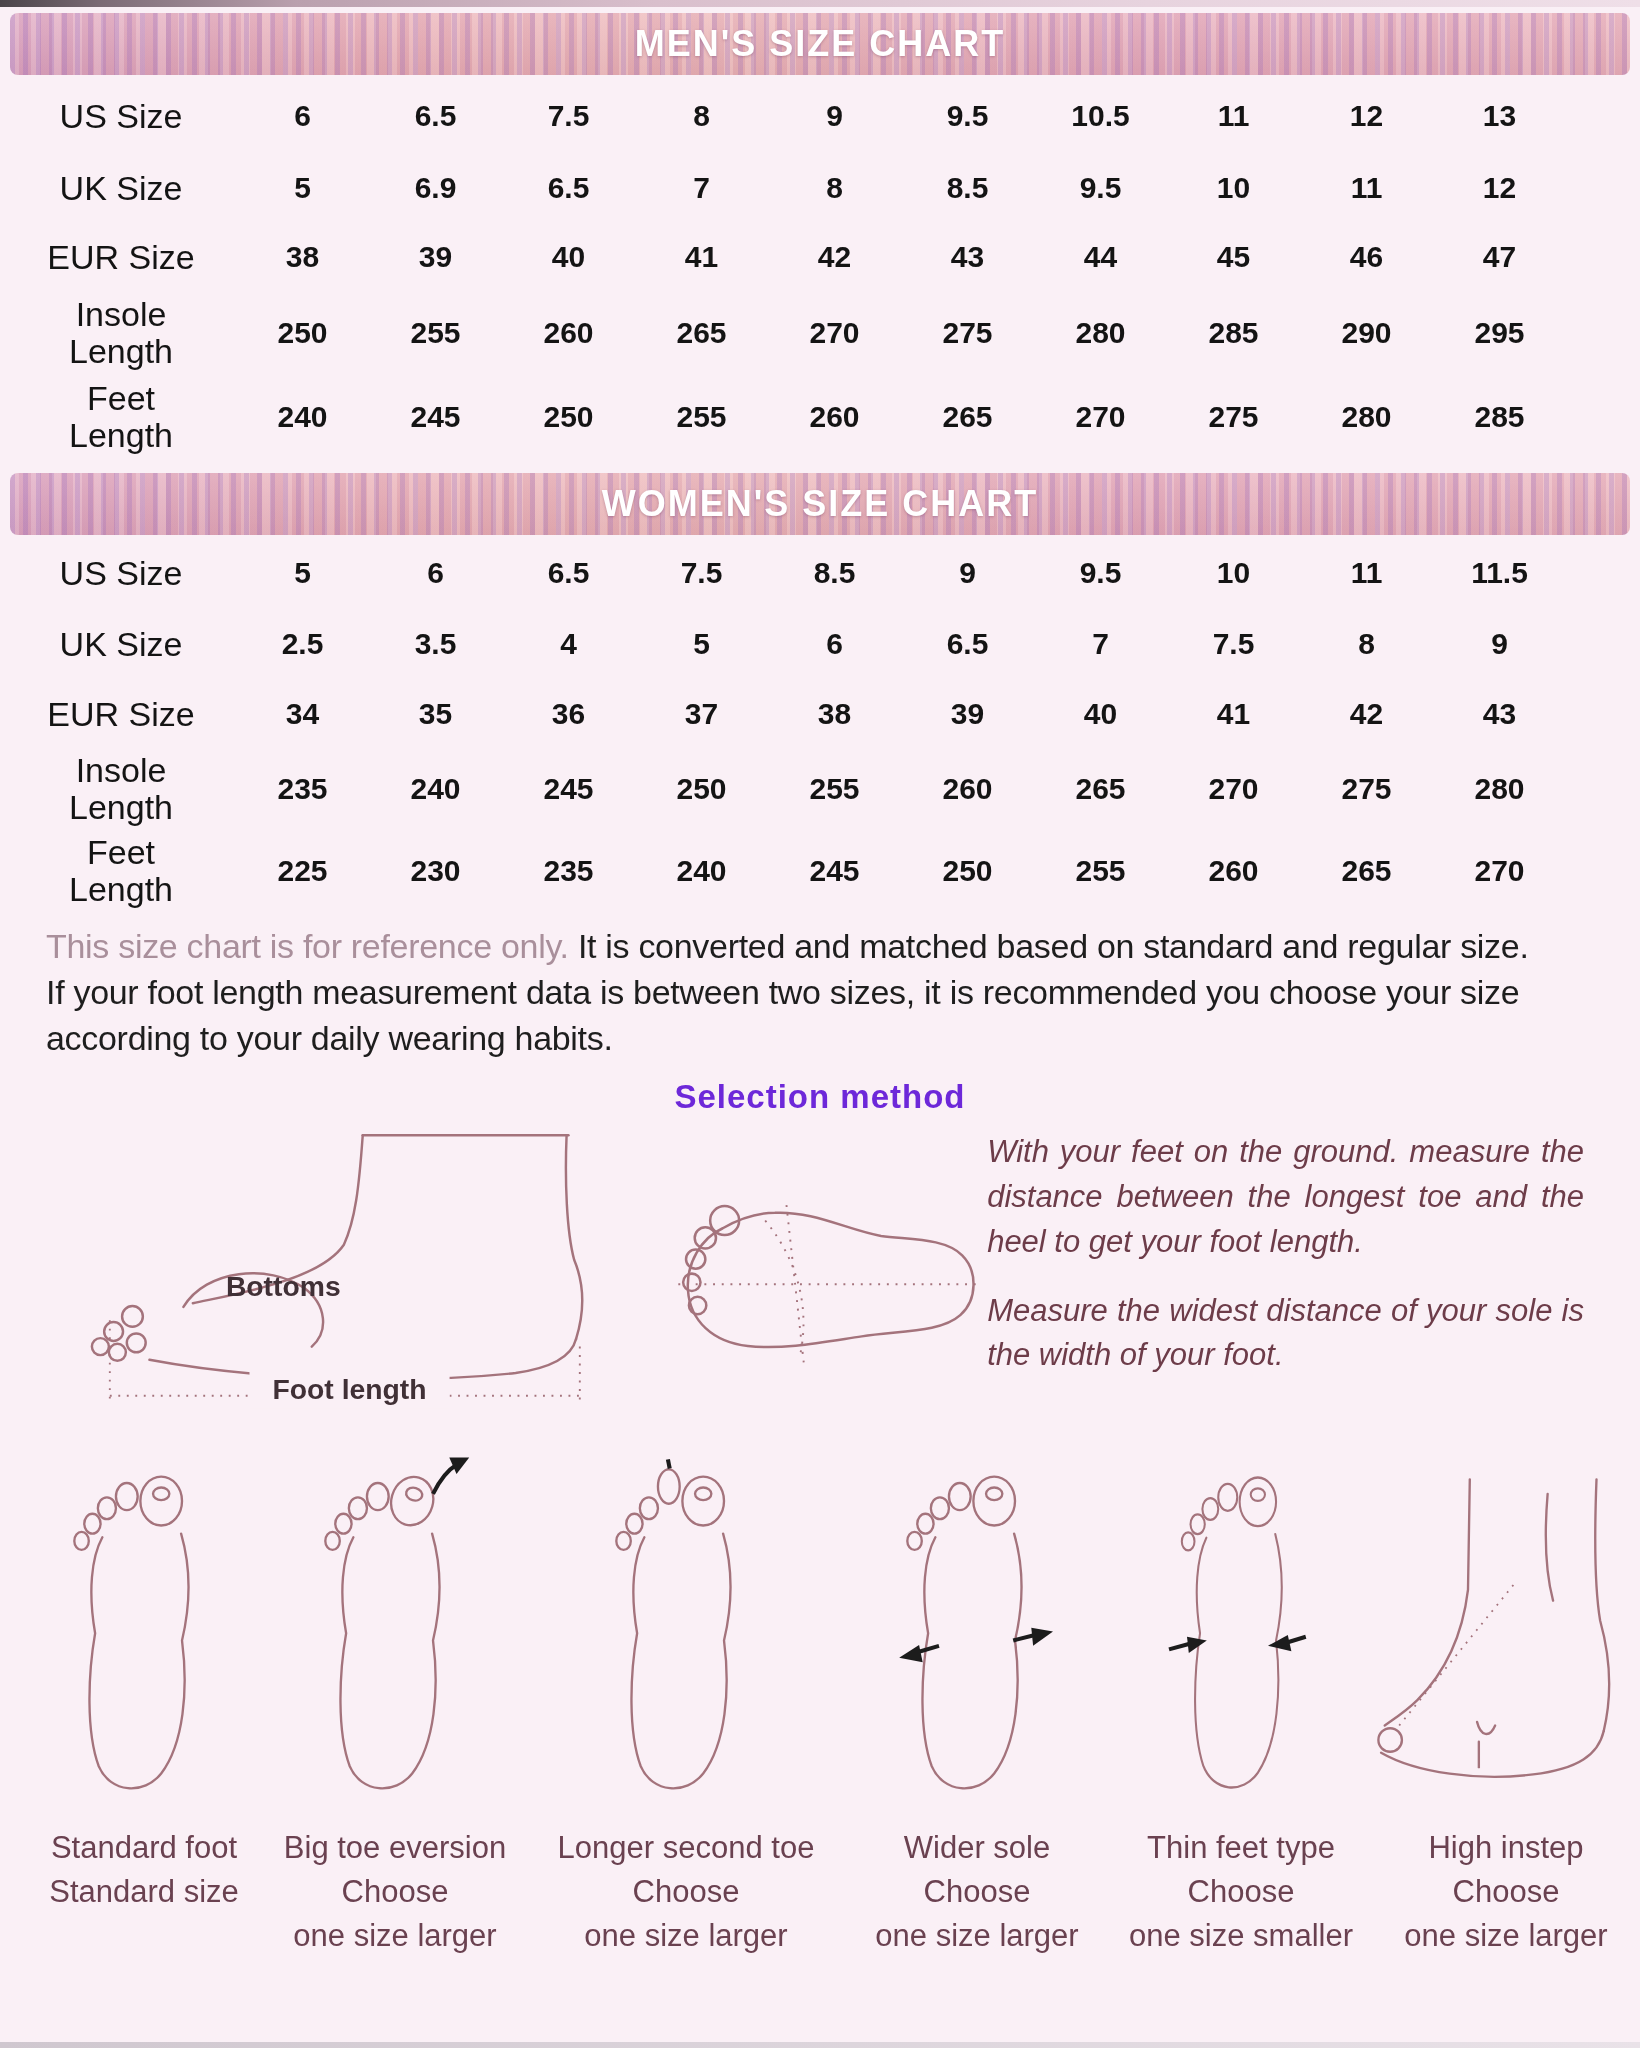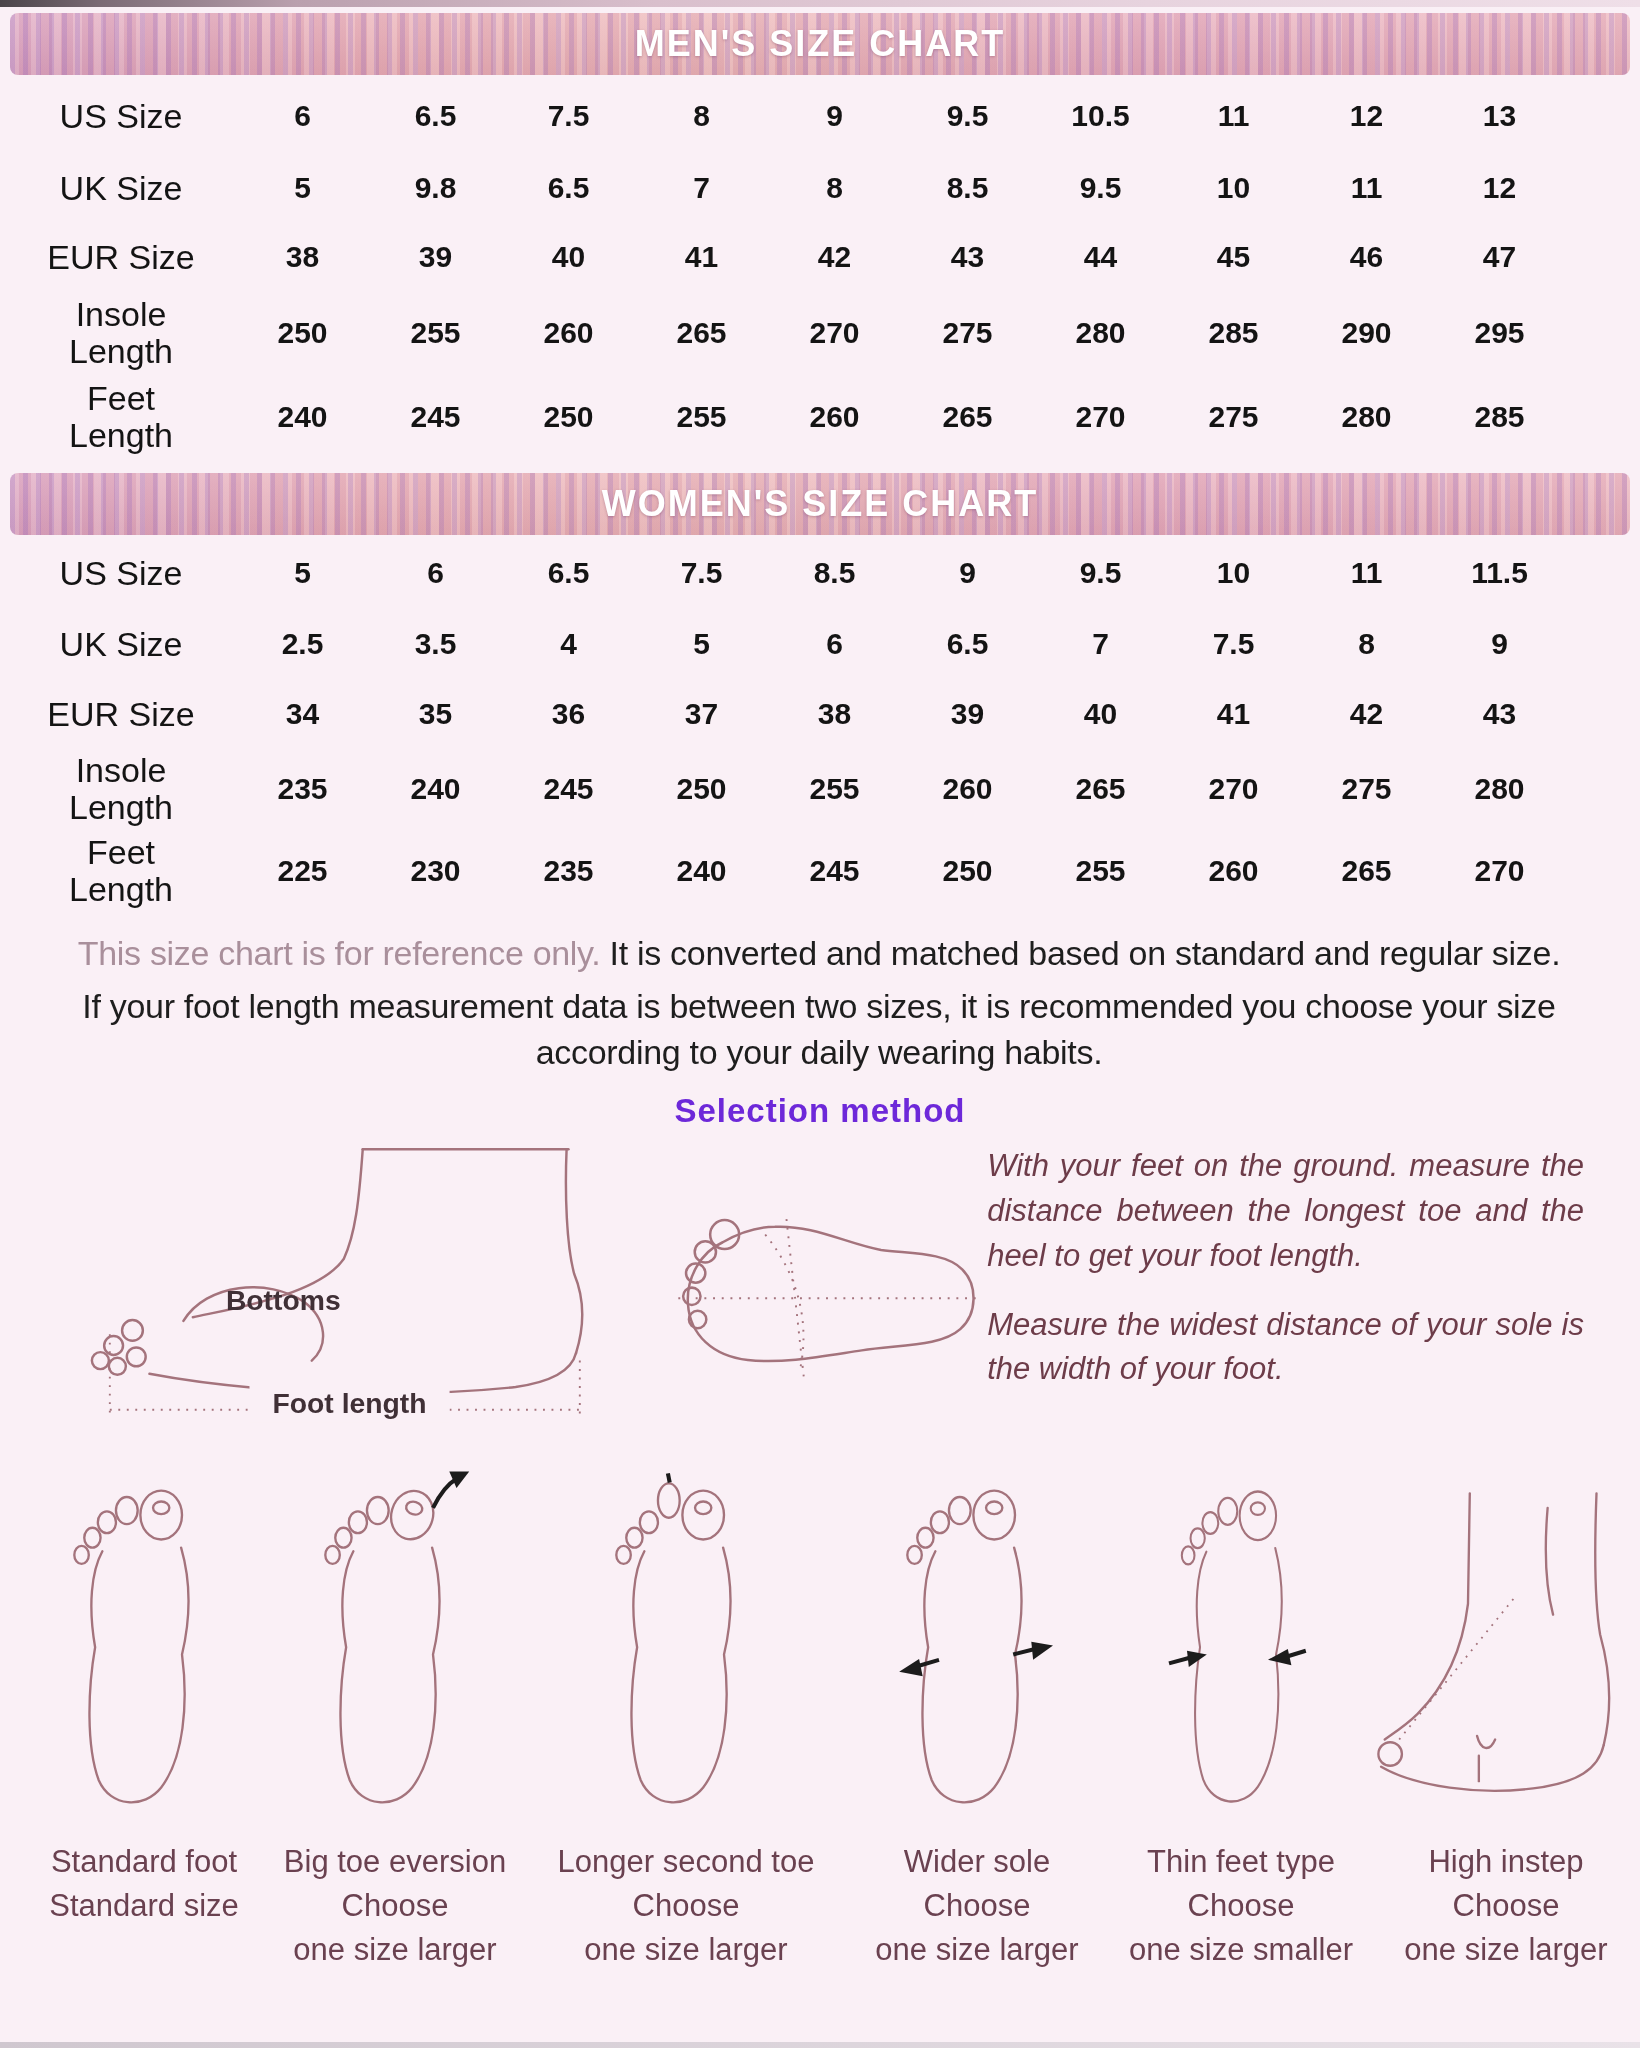--- a/index.html
+++ b/index.html
@@ -28,21 +28,21 @@
   .size-table{
     display:grid;grid-template-columns:230px repeat(10,1fr);
     width:1560px;margin-left:6px;align-items:center;text-align:center;color:#141414;
   }
   .size-table.men{grid-template-rows:74px 70px 68px 84px 84px;margin-top:4px;}
   .size-table.women{grid-template-rows:72px 70px 70px 80px 84px;margin-top:2px;}
   .size-table .row-label{font-weight:400;font-size:34px;white-space:pre-line;line-height:1.08;}
   .size-table .cell{font-weight:700;font-size:30px;}
   .gap16{height:14px;}
   .notes{padding:10px 48px 0 46px;font-size:34px;line-height:1.36;letter-spacing:-0.3px;}
-  .notes p{margin:7px;text-align:center;}
+  .notes p{margin:0;}
   .note-muted{color:#a98f9b;}
   .note-text{color:#1e1e1e;}
   .note-accent{color:#7c4a56;font-weight:700;}
   .note-accent .italic{font-style:italic;}
   .selection-heading{
     text-align:center;font-size:33px;font-weight:800;color:#6d28d9;
     margin:16px 0 6px 0;letter-spacing:1px;
   }
   .selection-row{display:flex;align-items:flex-start;padding:0 30px 0 36px;height:302px;}
   .sketch{stroke:#a4737c;fill:none;stroke-width:2.6px;stroke-linecap:round;}
@@ -82,21 +82,21 @@
     <div class="cell">7.5</div>
     <div class="cell">8</div>
     <div class="cell">9</div>
     <div class="cell">9.5</div>
     <div class="cell">10.5</div>
     <div class="cell">11</div>
     <div class="cell">12</div>
     <div class="cell">13</div>
     <div class="row-label">UK Size</div>
     <div class="cell">5</div>
-    <div class="cell">9.8</div>
+    <div class="cell">6.9</div>
     <div class="cell">6.5</div>
     <div class="cell">7</div>
     <div class="cell">8</div>
     <div class="cell">8.5</div>
     <div class="cell">9.5</div>
     <div class="cell">10</div>
     <div class="cell">11</div>
     <div class="cell">12</div>
     <div class="row-label">EUR Size</div>
     <div class="cell">38</div>

